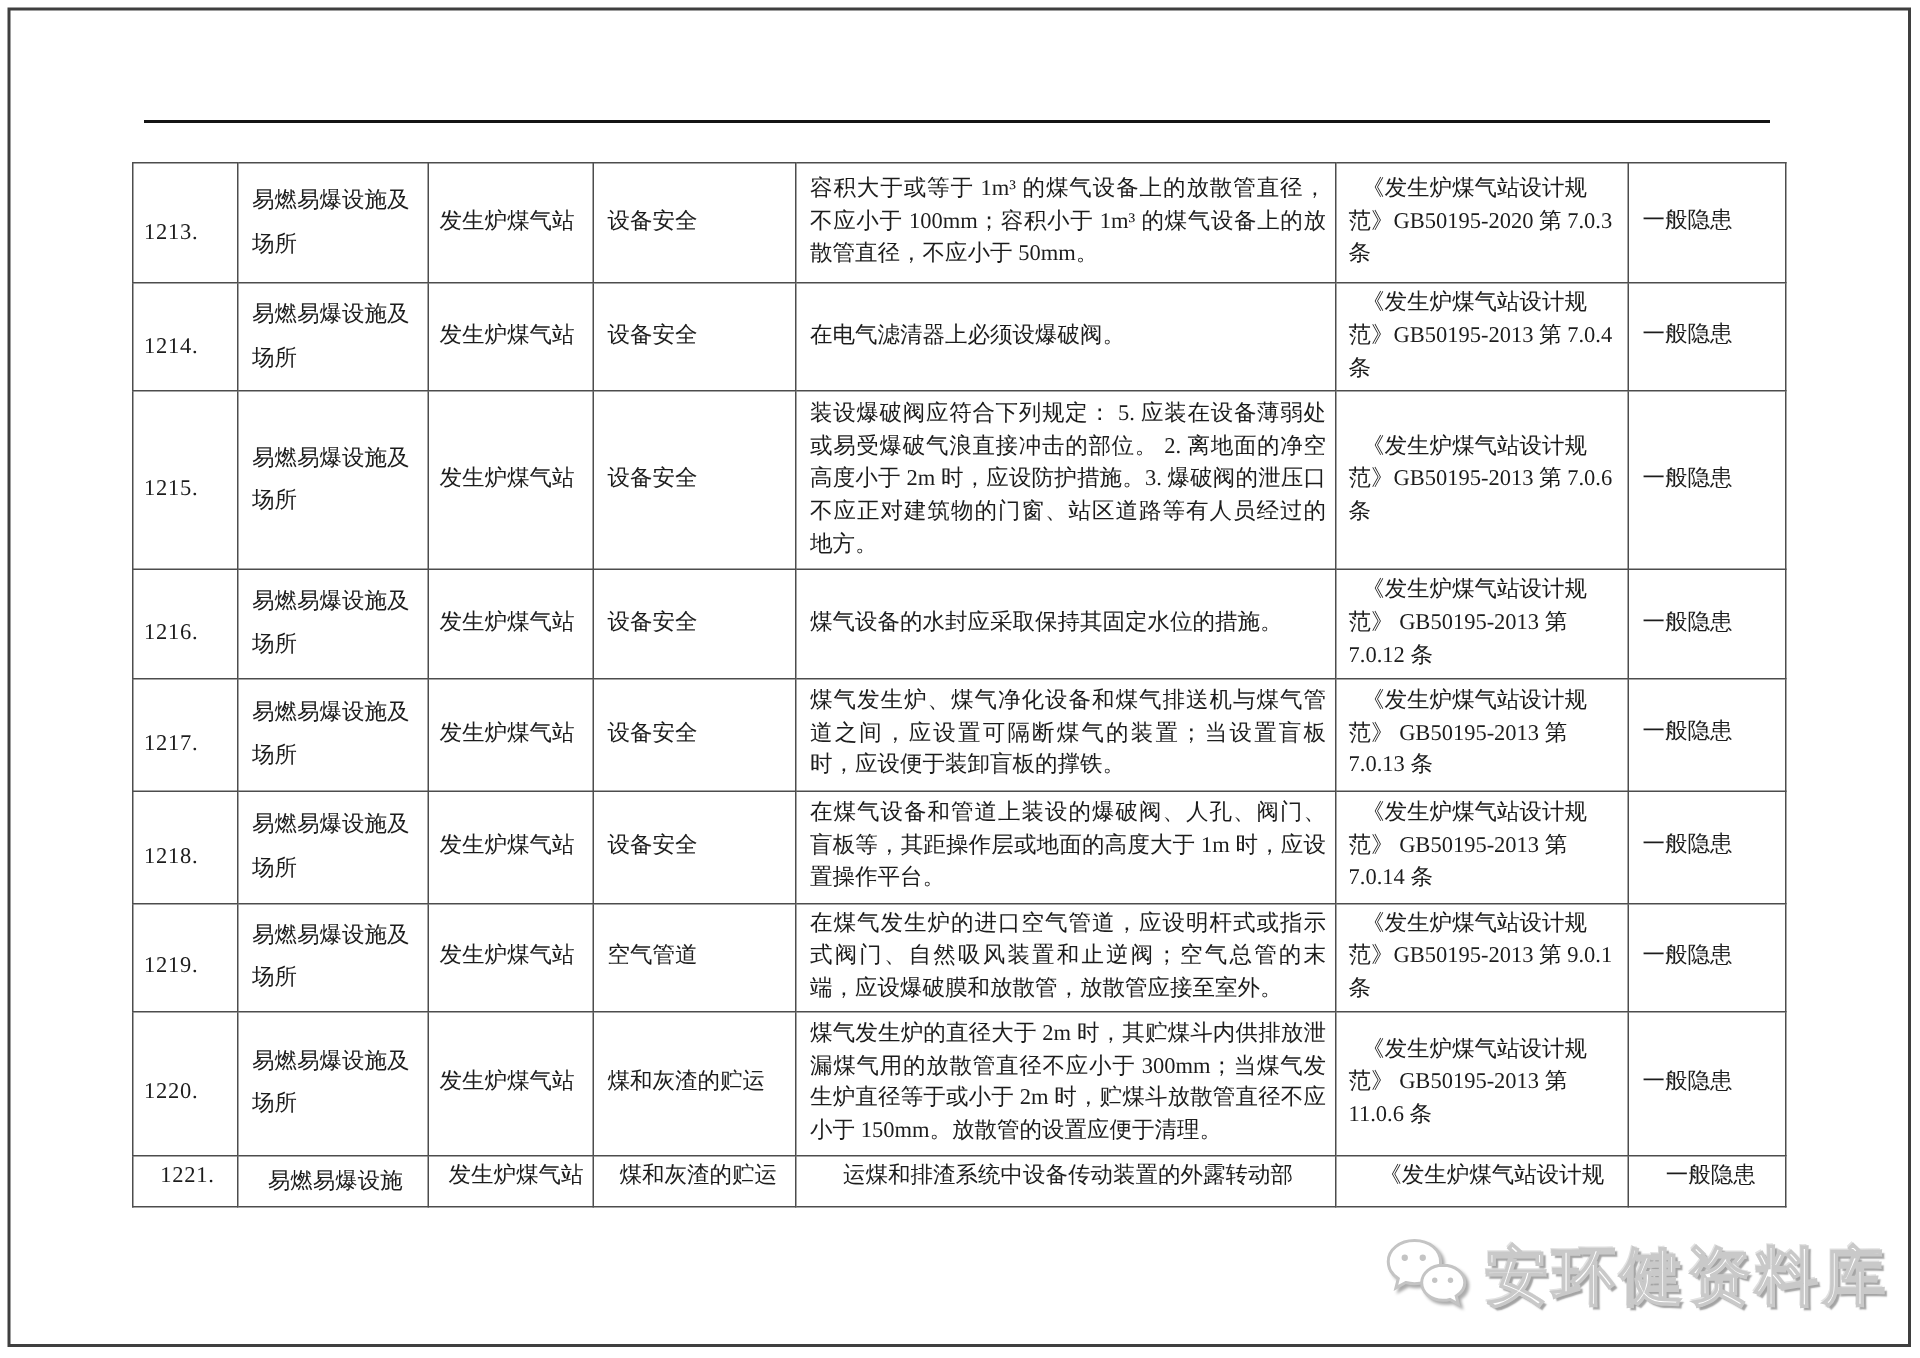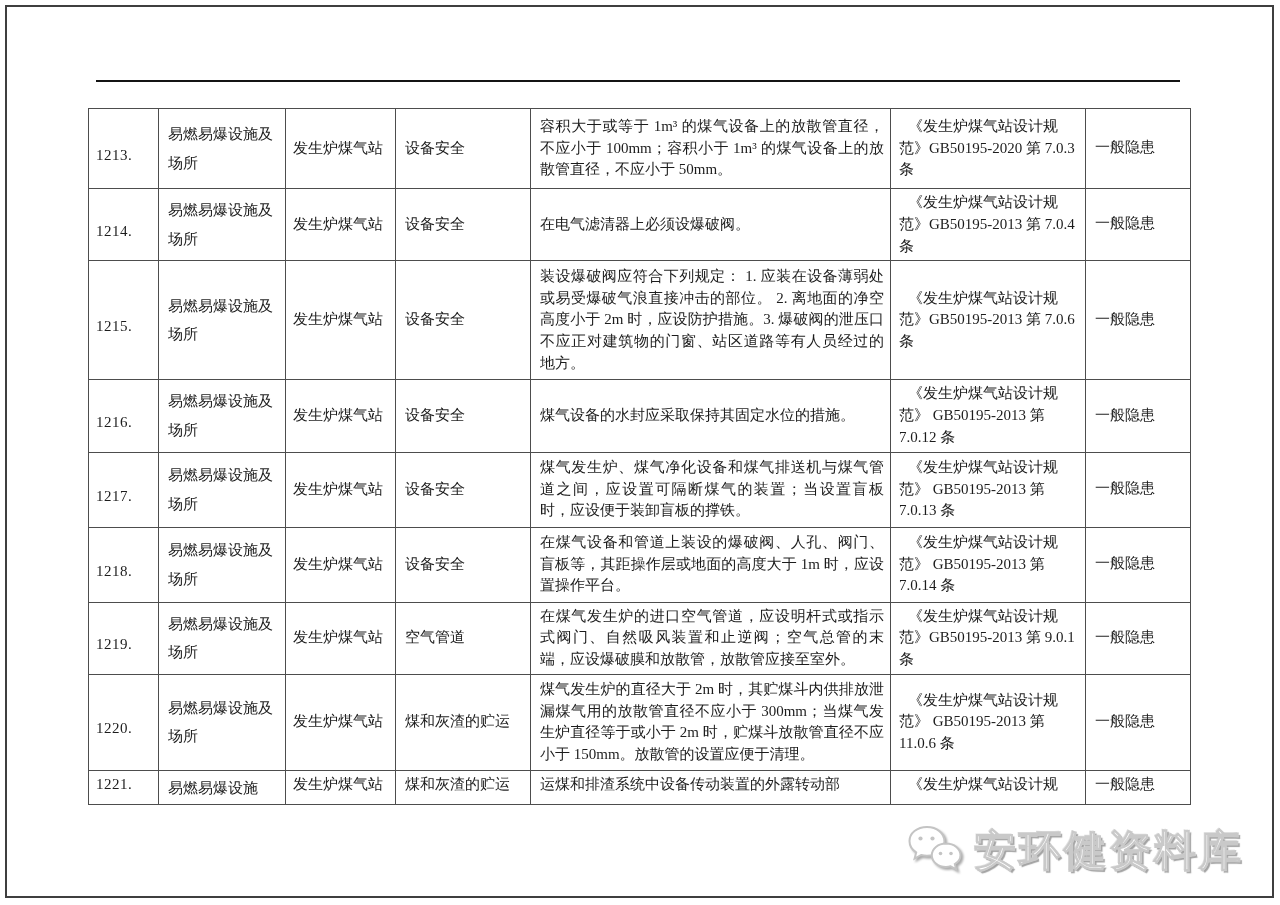--- a/index.html
+++ b/index.html
@@ -37,24 +37,24 @@
     vertical-align: middle;
     overflow: hidden;
   }
   td.c-num      { padding: 16px 4px 2px 7px; letter-spacing: .5px; }
   td.c-category { padding: 2px 6px 2px 9px; line-height: 1.9; }
   td.c-station  { padding: 2px 0 2px 7px; }
   td.c-type     { padding: 2px 4px 2px 9px; }
   td.c-desc     { padding: 3px 6px 3px 9px; text-align: justify; }
   td.c-ref      { padding: 3px 4px 3px 8px; text-indent: 9px; }
   td.c-sev      { padding: 2px 4px 3px 9px; vertical-align: bottom; }
-  tr.cut td     { vertical-align: top; padding-top: 3px; }
+  tr.cut td     { vertical-align: top; padding-top: 3px; text-align: center; }
   .watermark {
     position: absolute;
-    right: 36px; bottom: 26px;
+    right: 20px; bottom: 26px;
     display: flex;
     align-items: center;
     gap: 12px;
     user-select: none;
   }
   .watermark .wm-text {
     font-family: "Liberation Sans", "DejaVu Sans", sans-serif;
     font-size: 42px;
     font-weight: bold;
     letter-spacing: 3px;
@@ -98,21 +98,21 @@
       <td class="c-type">设备安全</td>
       <td class="c-desc">在电气滤清器上必须设爆破阀。</td>
       <td class="c-ref">《发生炉煤气站设计规范》GB50195-2013 第 7.0.4 条</td>
       <td class="c-sev">一般隐患</td>
     </tr>
     <tr style="height:119px">
       <td class="c-num">1215.</td>
       <td class="c-category">易燃易爆设施及场所</td>
       <td class="c-station">发生炉煤气站</td>
       <td class="c-type">设备安全</td>
-      <td class="c-desc">装设爆破阀应符合下列规定： 1. 应装在设备薄弱处或易受爆破气浪直接冲击的部位。 2. 离地面的净空高度小于 2m 时，应设防护措施。3. 爆破阀的泄压口不应正对建筑物的门窗、站区道路等有人员经过的地方。</td>
+      <td class="c-desc">装设爆破阀应符合下列规定： 5. 应装在设备薄弱处或易受爆破气浪直接冲击的部位。 2. 离地面的净空高度小于 2m 时，应设防护措施。3. 爆破阀的泄压口不应正对建筑物的门窗、站区道路等有人员经过的地方。</td>
       <td class="c-ref">《发生炉煤气站设计规范》GB50195-2013 第 7.0.6 条</td>
       <td class="c-sev">一般隐患</td>
     </tr>
     <tr style="height:70px">
       <td class="c-num">1216.</td>
       <td class="c-category">易燃易爆设施及场所</td>
       <td class="c-station">发生炉煤气站</td>
       <td class="c-type">设备安全</td>
       <td class="c-desc">煤气设备的水封应采取保持其固定水位的措施。</td>
       <td class="c-ref">《发生炉煤气站设计规范》 GB50195-2013 第 7.0.12 条</td>

